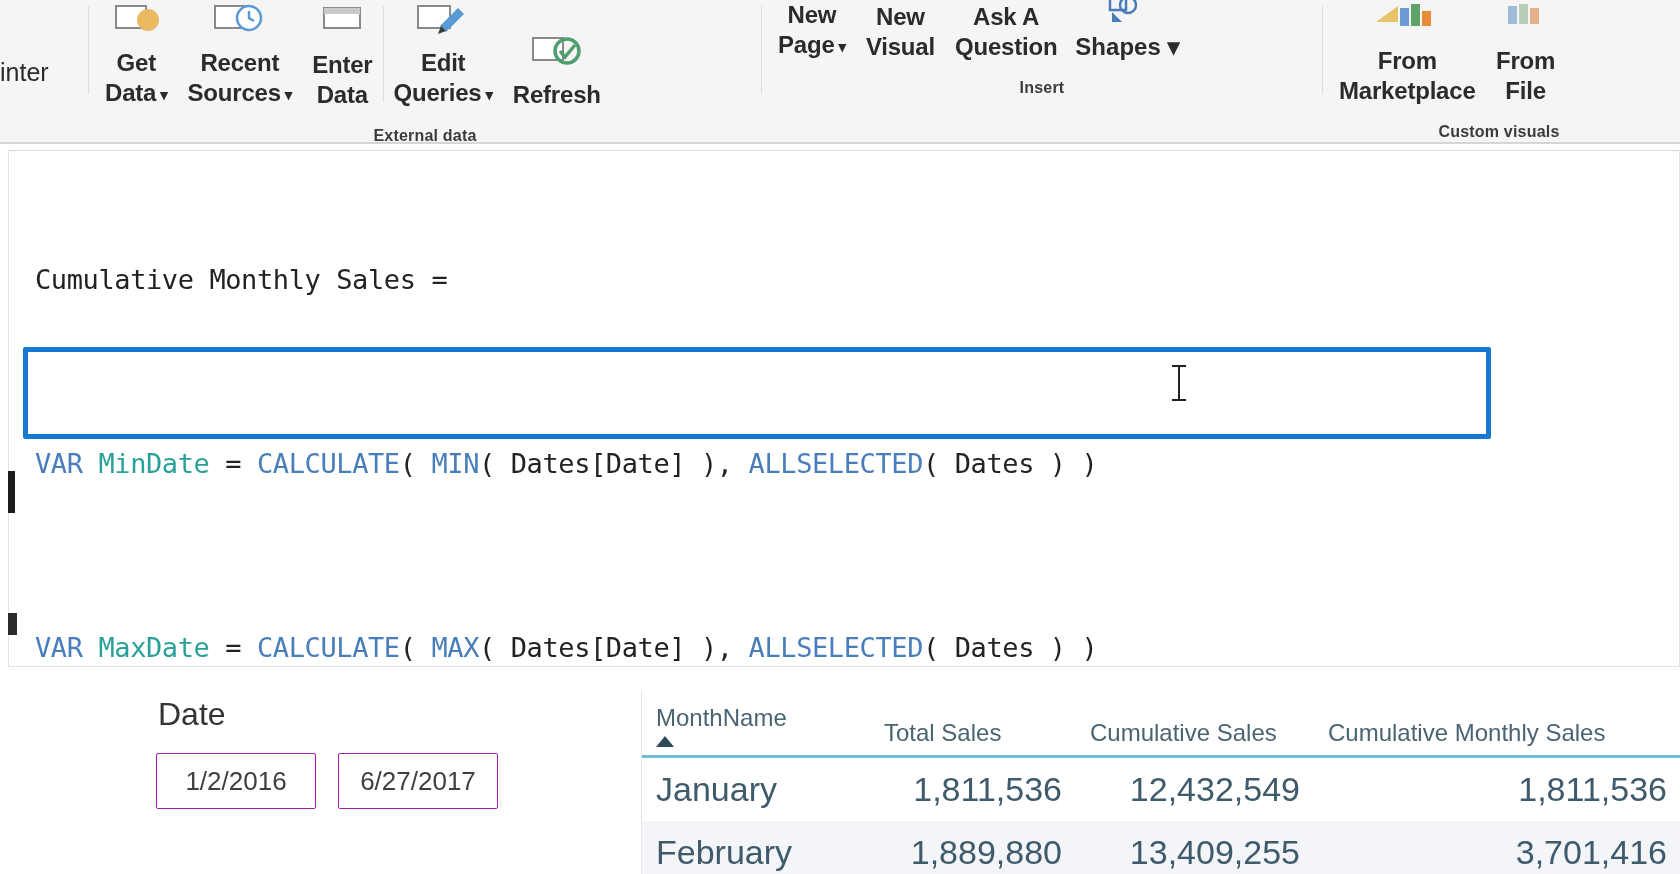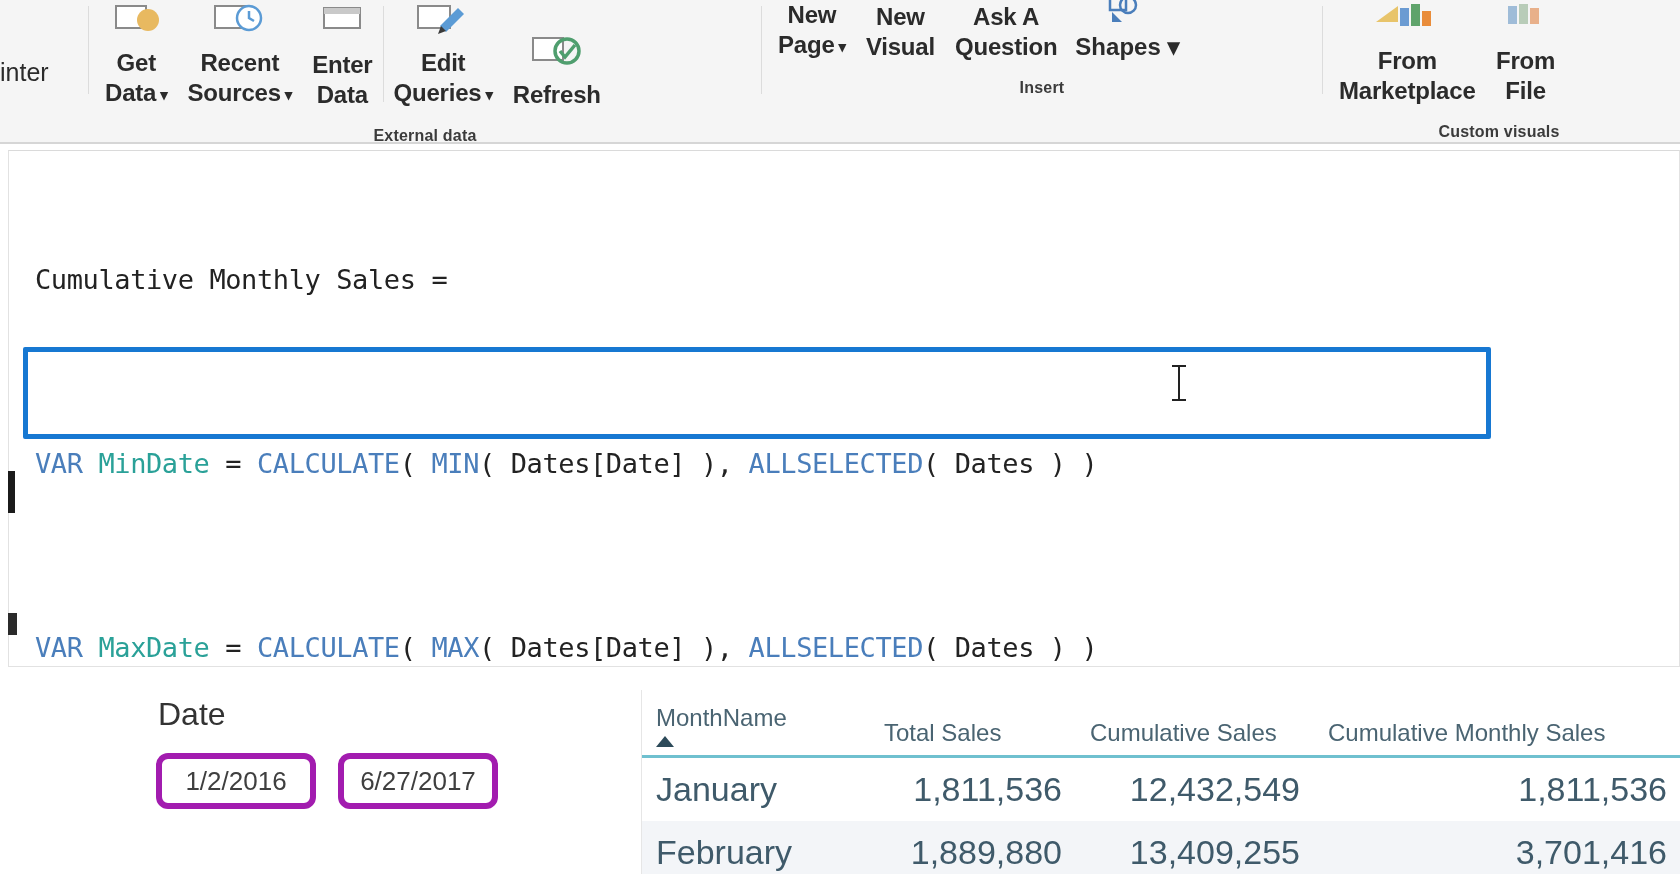--- a/index.html
+++ b/index.html
@@ -89,23 +89,23 @@
   
   .canvas {
     position:absolute; left:0; top:668px; width:1680px; height:206px; background:#fff;
   }
 
   
   .slicer { position:absolute; left:130px; top:28px; width:420px; }
   .slicer .s-title { font-size:32px; color:#333; margin-left:28px; }
   .slicer .s-boxes { display:flex; gap:22px; margin-top:20px; margin-left:26px; }
   .slicer .s-box {
-    width:160px; height:56px; border:6px solid #a21caf; background:#fff;
+    width:160px; height:56px; border:1px solid #a21caf; background:#fff;
     display:flex; align-items:center; justify-content:center;
-    font-size:26px; color:#3f3f3f; border-radius:12px;
+    font-size:26px; color:#3f3f3f; border-radius:2px;
   }
 
   
   .tbl {
     position:absolute; left:641px; top:22px; width:1039px; height:184px;
     border-left:1px solid #e6e6e6; background:#fff;
   }
   .tbl table { border-collapse:collapse; width:1039px; table-layout:fixed; }
   .tbl th {
     font-size:24px; font-weight:normal; color:#4a6472;

